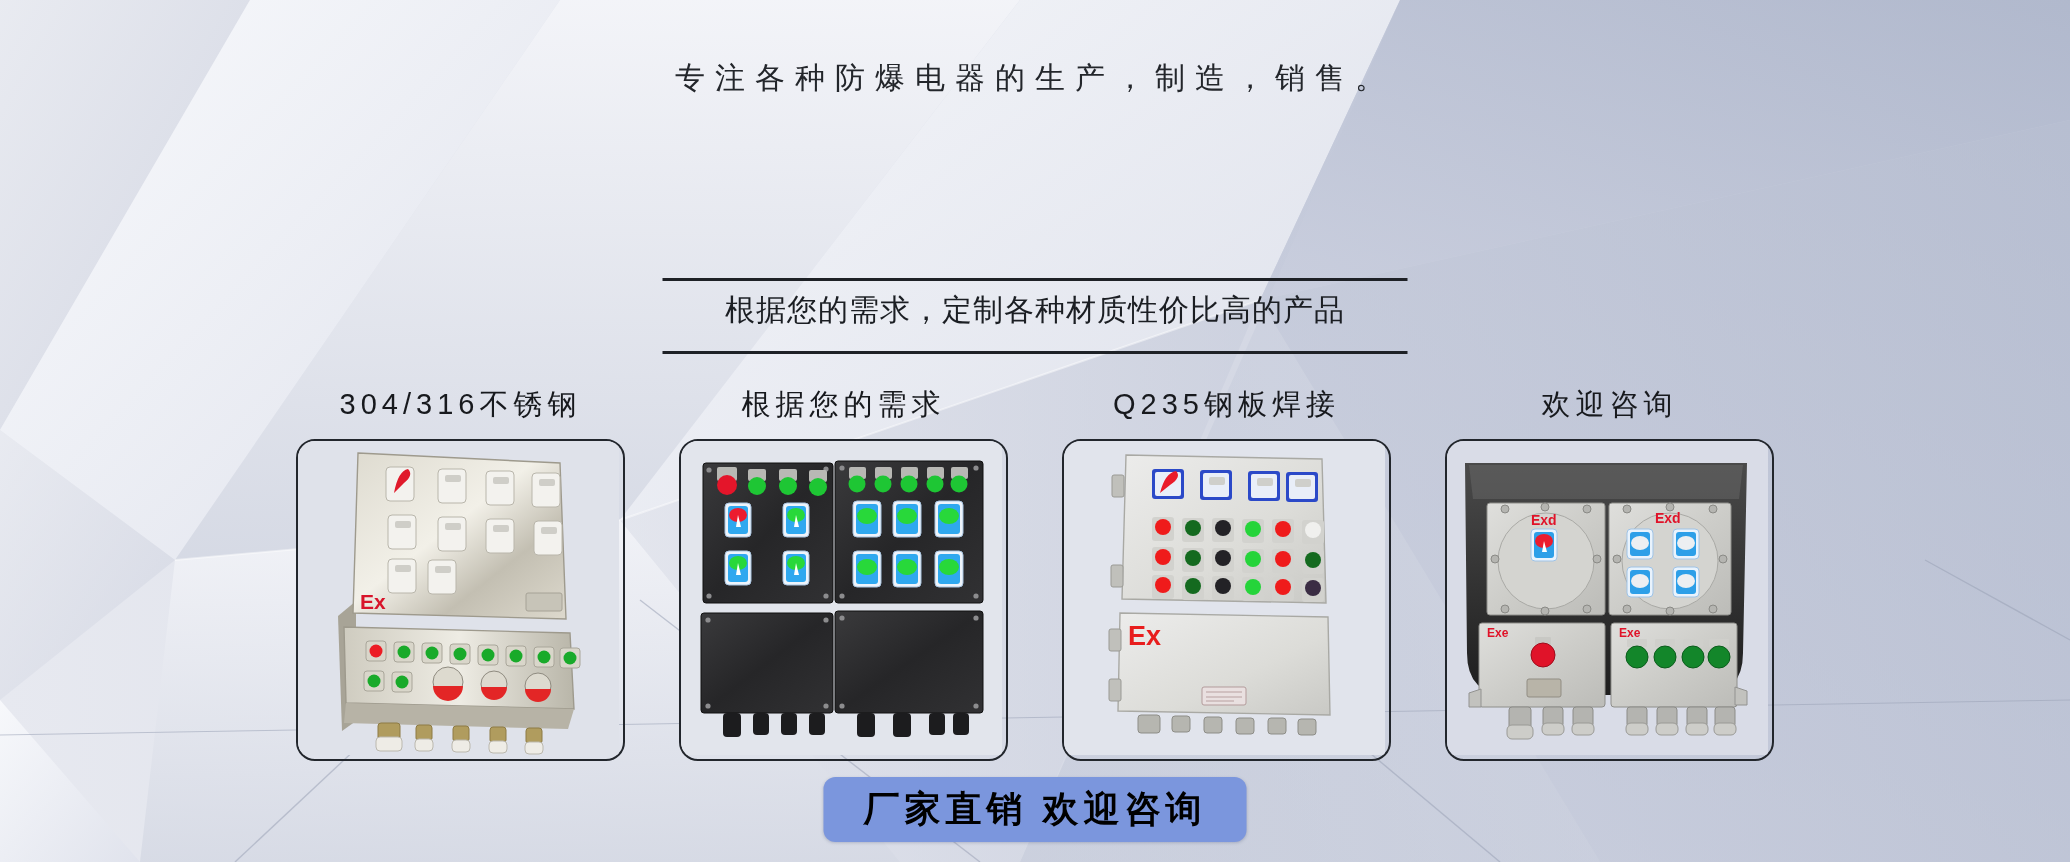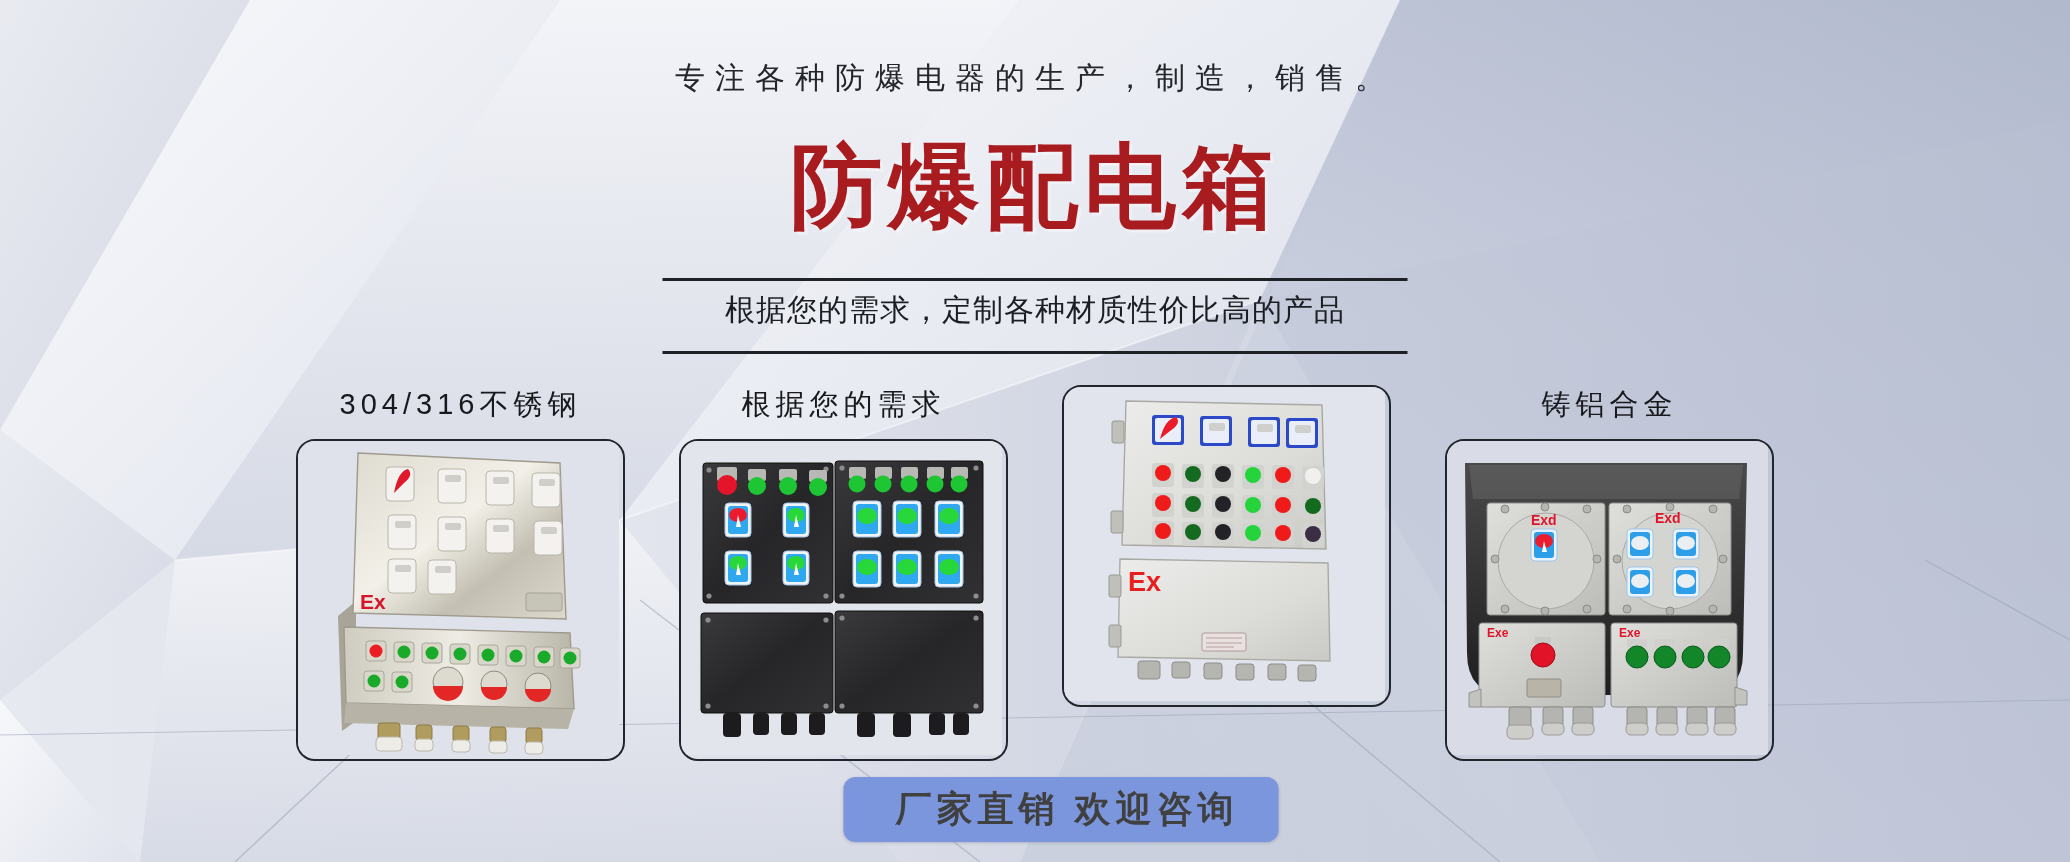--- a/index.html
+++ b/index.html
@@ -52,25 +52,24 @@
   .pframe{
     width:325px;height:318px;border:2px solid #22262c;border-radius:19px;
     position:relative;overflow:hidden;background:transparent;
   }
   .pframe svg{position:absolute;top:0;left:0;}
 
   
   .cta{
     position:absolute;left:50%;transform:translateX(-50%);bottom:20px;
     background:#7b96dd;border-radius:12px;
-    padding:11px 40px 13px 52px;
-    color:#404040;font-size:36px;font-weight:bold;letter-spacing:5px;
+    padding:11px 40px 13px 40px;
+    color:#000000;font-size:36px;font-weight:bold;letter-spacing:5px;
     white-space:nowrap;line-height:1.15;
     box-shadow:0 1px 3px rgba(60,70,110,.25);
-    margin-left:26px;
   }
 </style>
 </head>
 <body>
 
 <div id="banner">
 
   <div class="bg-layer">
     <svg width="2070" height="862" viewBox="0 0 2070 862">
       <defs>
@@ -121,21 +120,20 @@
       </g>
       <g stroke="#ffffff" stroke-width="2" fill="none" opacity=".45">
         <line x1="175" y1="560" x2="620" y2="520"></line>
         <line x1="620" y1="520" x2="1260" y2="300"></line>
       </g>
     </svg>
   </div>
 
   <div class="headline">专注各种防爆电器的生产，制造，销售。</div>
 
-  <div class="bigtitle">防爆配电箱</div>
 
   <div class="subwrap">
     <div class="rule"></div>
     <div class="subtext">根据您的需求，定制各种材质性价比高的产品</div>
     <div class="rule"></div>
   </div>
 
   <div class="products">
 
     <div class="pcard">
@@ -370,20 +368,21 @@
             <rect x="176" y="272" width="18" height="24" rx="4"></rect>
             <rect x="212" y="272" width="18" height="24" rx="4"></rect>
             <rect x="248" y="272" width="16" height="22" rx="4"></rect>
             <rect x="272" y="272" width="16" height="22" rx="4"></rect>
           </g>
         </svg>
       </div>
     </div>
 
     <div class="pcard">
+      <div class="plabel">Q235钢板焊接</div>
       <div class="pframe">
         <svg width="321" height="314" viewBox="0 0 321 314">
           <defs>
             <linearGradient id="q1" x1="0" y1="0" x2="1" y2="1">
               <stop offset="0" stop-color="#ececeb"></stop>
                 <stop offset=".6" stop-color="#dcdcd8"></stop>
               <stop offset="1" stop-color="#c9c9c5"></stop>
             </linearGradient>
           </defs>
           <rect width="321" height="314" fill="#e1e4ec"></rect>
@@ -472,21 +471,21 @@
             <rect x="140" y="276" width="18" height="16" rx="3"></rect>
             <rect x="172" y="277" width="18" height="16" rx="3"></rect>
             <rect x="204" y="277" width="18" height="16" rx="3"></rect>
             <rect x="234" y="278" width="18" height="16" rx="3"></rect>
           </g>
         </svg>
       </div>
     </div>
 
     <div class="pcard">
-      <div class="plabel">铸铝合金</div>
+      <div class="plabel">欢迎咨询</div>
       <div class="pframe">
         <svg width="321" height="314" viewBox="0 0 321 314">
           <defs>
             <linearGradient id="a1" x1="0" y1="0" x2="1" y2="1">
               <stop offset="0" stop-color="#dfdfdc"></stop>
                 <stop offset=".5" stop-color="#cdcdc9"></stop>
               <stop offset="1" stop-color="#bcbcb8"></stop>
             </linearGradient>
             <linearGradient id="a2" x1="0" y1="0" x2="0" y2="1">
               <stop offset="0" stop-color="#4a4a4a"></stop>

